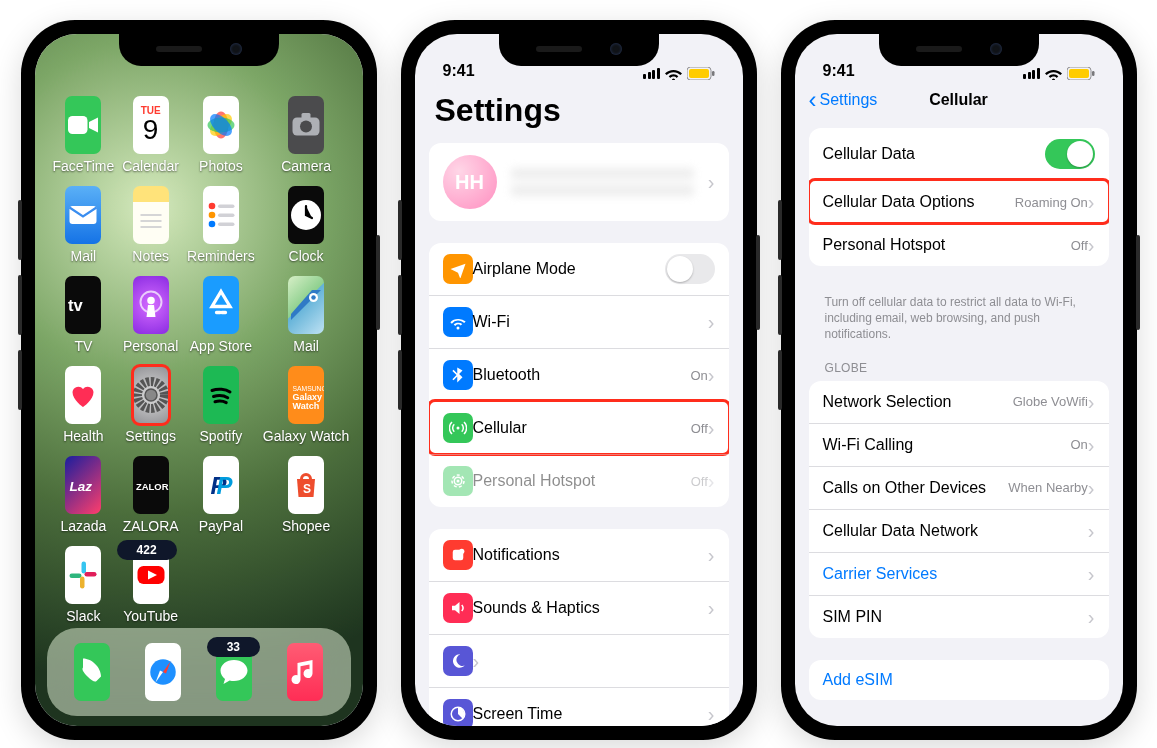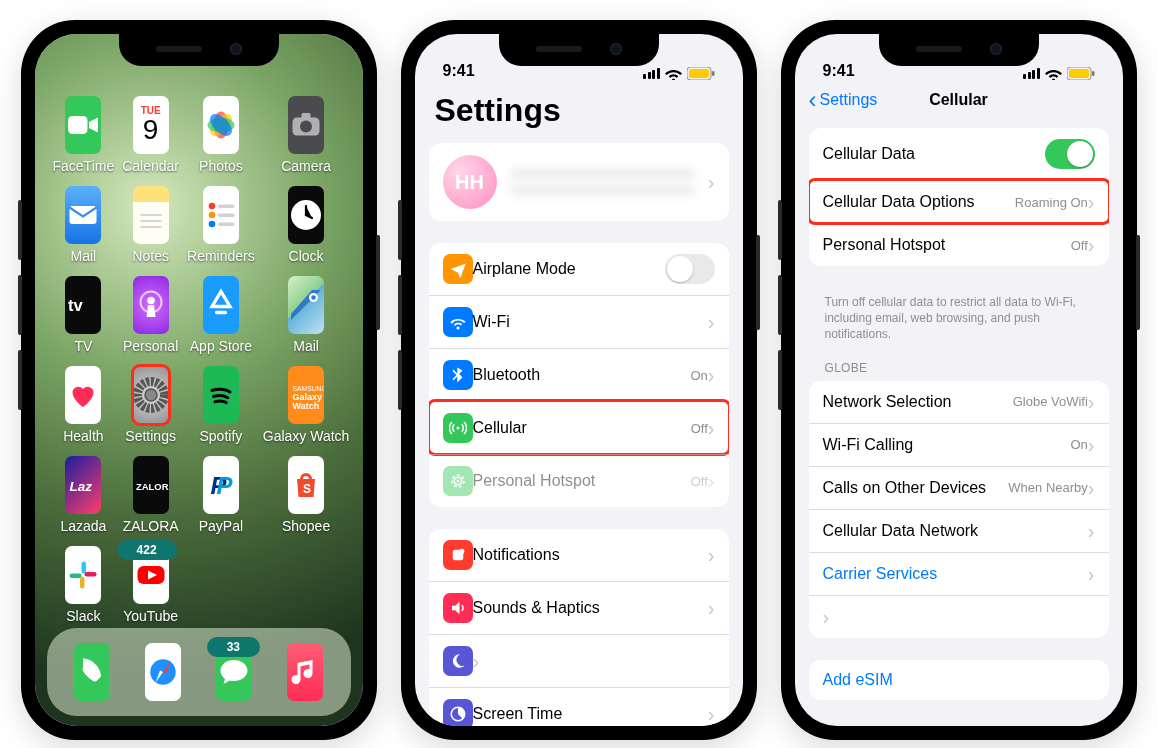--- a/index.html
+++ b/index.html
@@ -21,21 +21,21 @@
   .bars span:nth-child(1){height:5px}.bars span:nth-child(2){height:7px}.bars span:nth-child(3){height:9px}.bars span:nth-child(4){height:11px}
   .wifi svg,.batt svg { display:block; }
   .hl { outline:3px solid #ff2d1c; outline-offset:-1px; border-radius:6px; }
 
   
   .home-bg { position:absolute; inset:0; background:radial-gradient(circle at 35% 25%,#d5e8c0 0%,#7fa56b 30%,#4d6c3f 55%,#1f3320 85%); filter:saturate(1.1); }
   .grid { position:relative; display:grid; grid-template-columns:repeat(4,1fr); gap:12px 8px; padding:14px 18px 0; }
   .app { display:flex; flex-direction:column; align-items:center; gap:4px; }
   .app .ic { width:36px; height:58px; border-radius:7px; display:flex; align-items:center; justify-content:center; font-size:26px; color:#fff; position:relative; }
   .app .lbl { font-size:14px; color:#fff; text-shadow:0 1px 2px rgba(0,0,0,.6); white-space:nowrap; }
-  .badge { position:absolute; top:-6px; right:-8px; min-width:20px; height:20px; padding:0 20px; border-radius:10px; background:#0f766e; font-size:12px; font-weight:700; display:flex; align-items:center; justify-content:center; }
+  .badge { position:absolute; top:-6px; right:-8px; min-width:20px; height:20px; padding:0 20px; border-radius:10px; background:#0f172a; font-size:12px; font-weight:700; display:flex; align-items:center; justify-content:center; }
   .cal-day { font-size:10px; font-weight:700; color:#ff3b30; line-height:1; }
   .cal-num { font-size:28px; font-weight:400; color:#000; line-height:1; }
   .dots { display:flex; justify-content:center; gap:8px; margin-top:12px; }
   .dots span { width:6px; height:6px; border-radius:50%; background:rgba(255,255,255,.45); }
   .dots span.active { background:#fff; }
   .dock { position:absolute; left:12px; right:12px; bottom:10px; height:88px; border-radius:30px; background:rgba(220,235,210,.55); backdrop-filter:blur(20px); display:flex; justify-content:space-around; align-items:center; padding:0 10px; }
 
   
   .title { font-size:32px; font-weight:800; padding:10px 20px 6px; }
   .scroll { height:calc(100% - 48px); overflow:auto; }
@@ -557,20 +557,21 @@
           </div>
           <div class="row">
             <div class="label">Cellular Data Network</div>
             <span class="chev">›</span>
           </div>
           <div class="row">
             <div class="label link">Carrier Services</div>
             <span class="chev">›</span>
           </div>
           <div class="row">
+            <div class="label">SIM PIN</div>
             <span class="chev">›</span>
           </div>
         </div>
       <div class="group" id="cell-esim">
           <div class="row">
             <div class="label link">Add eSIM</div>
           </div>
         </div>
 
     </div>

